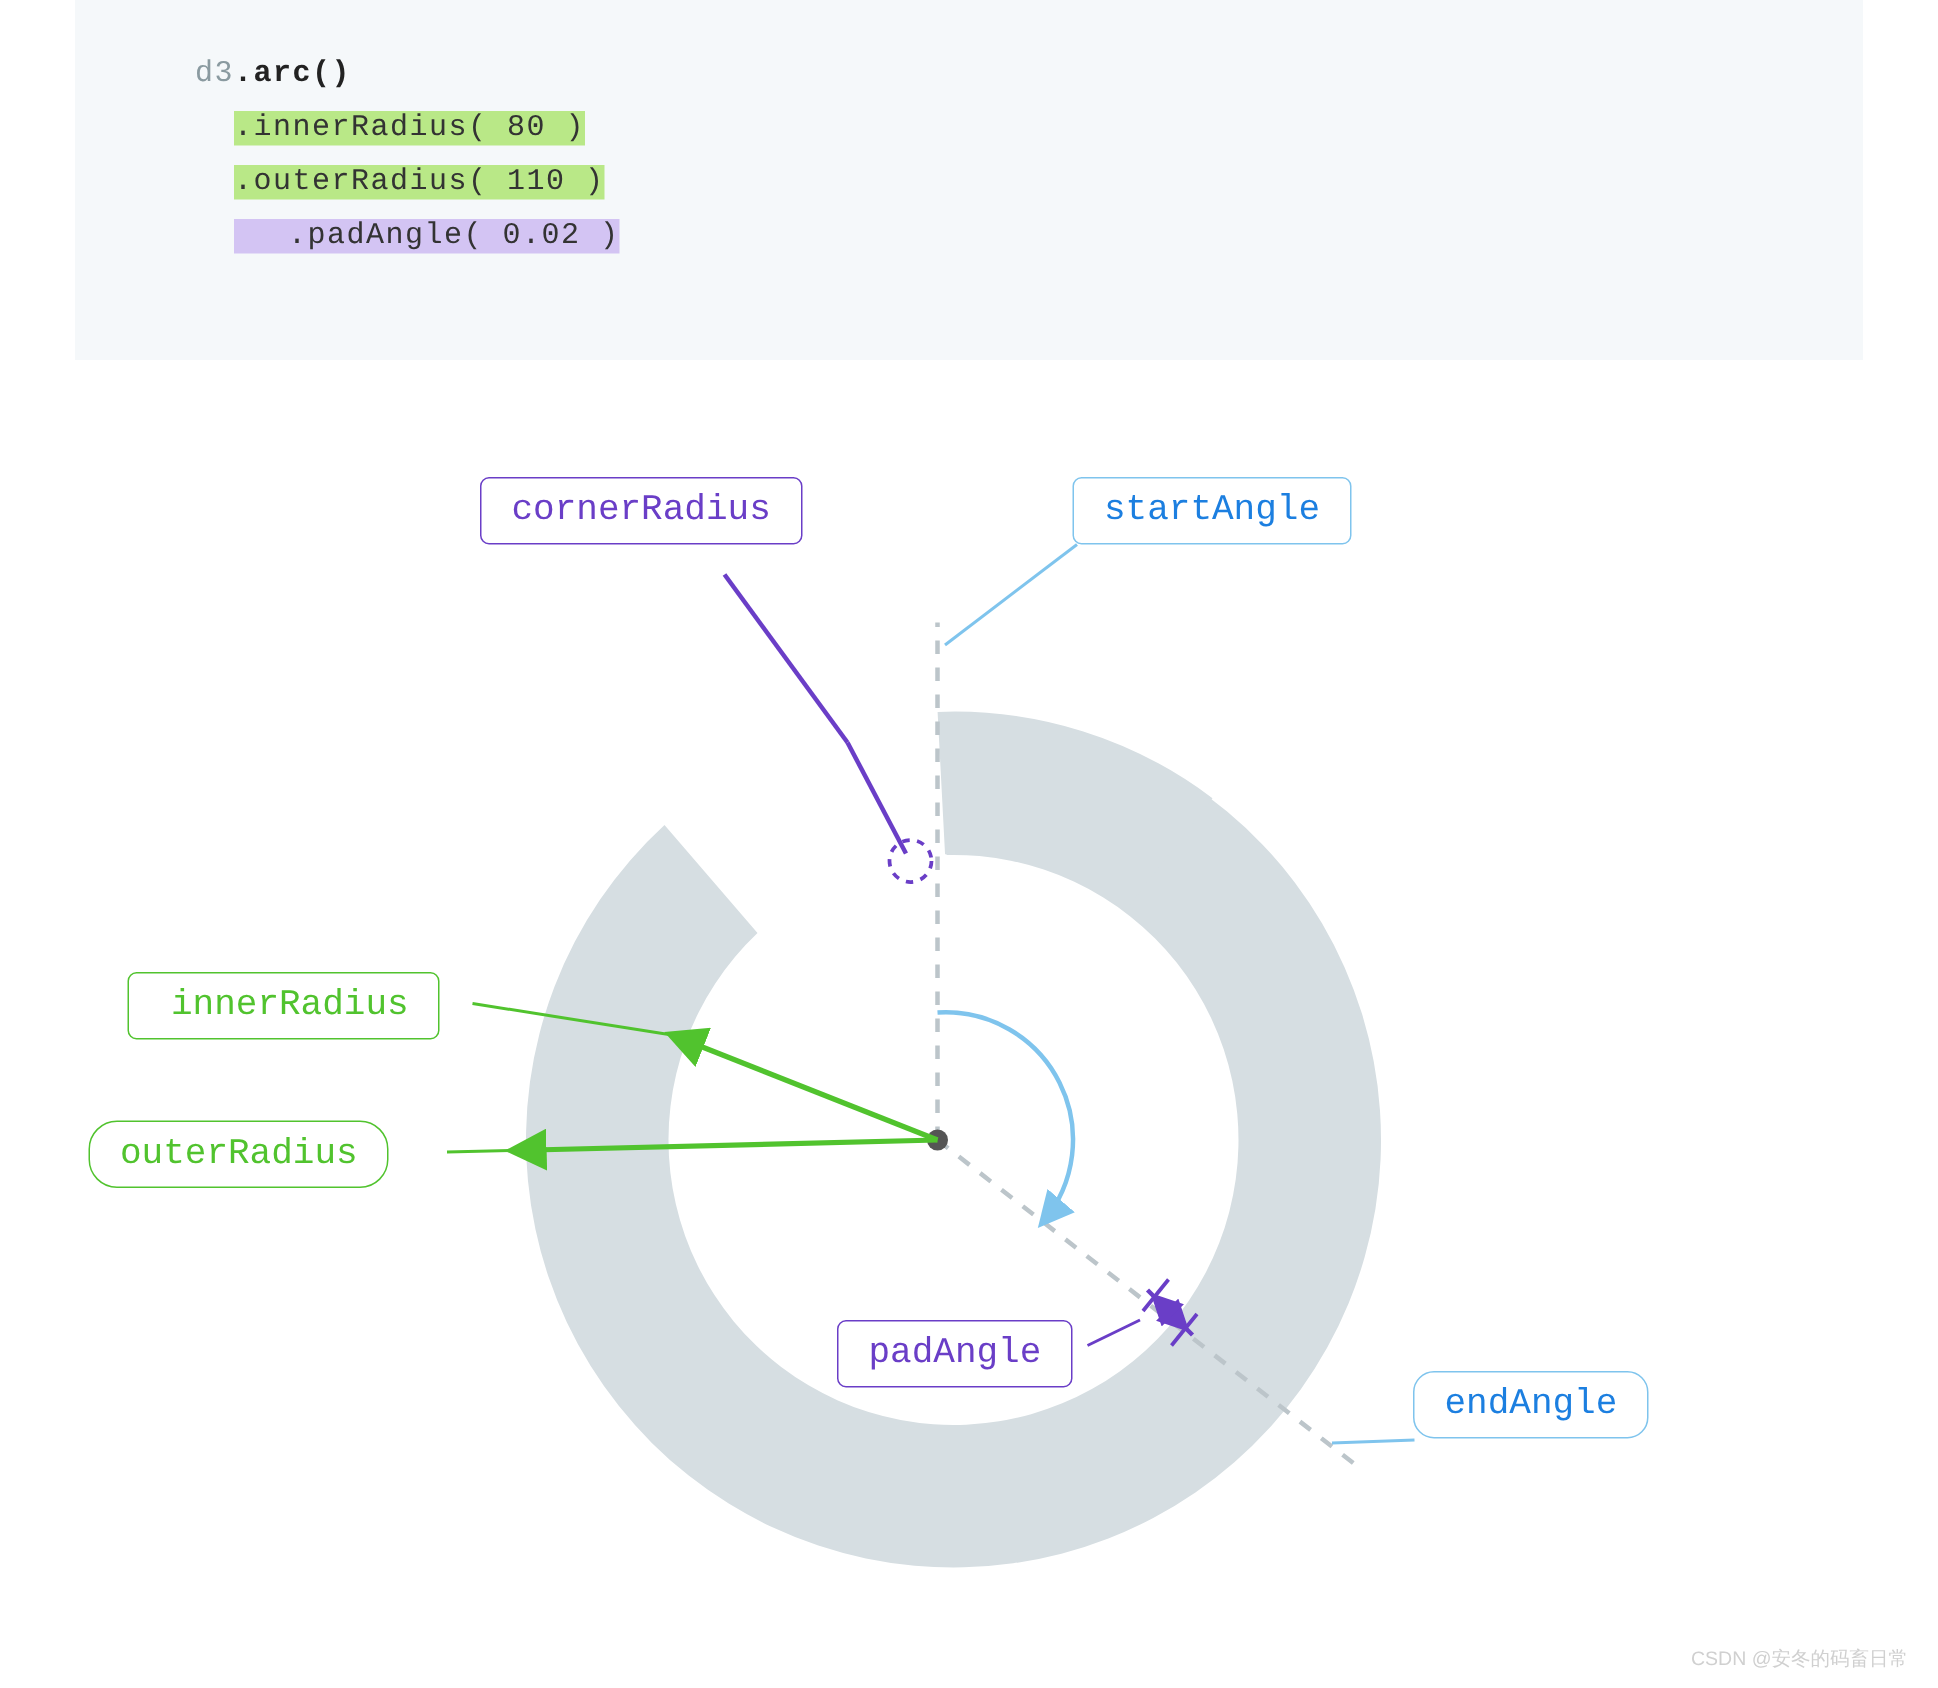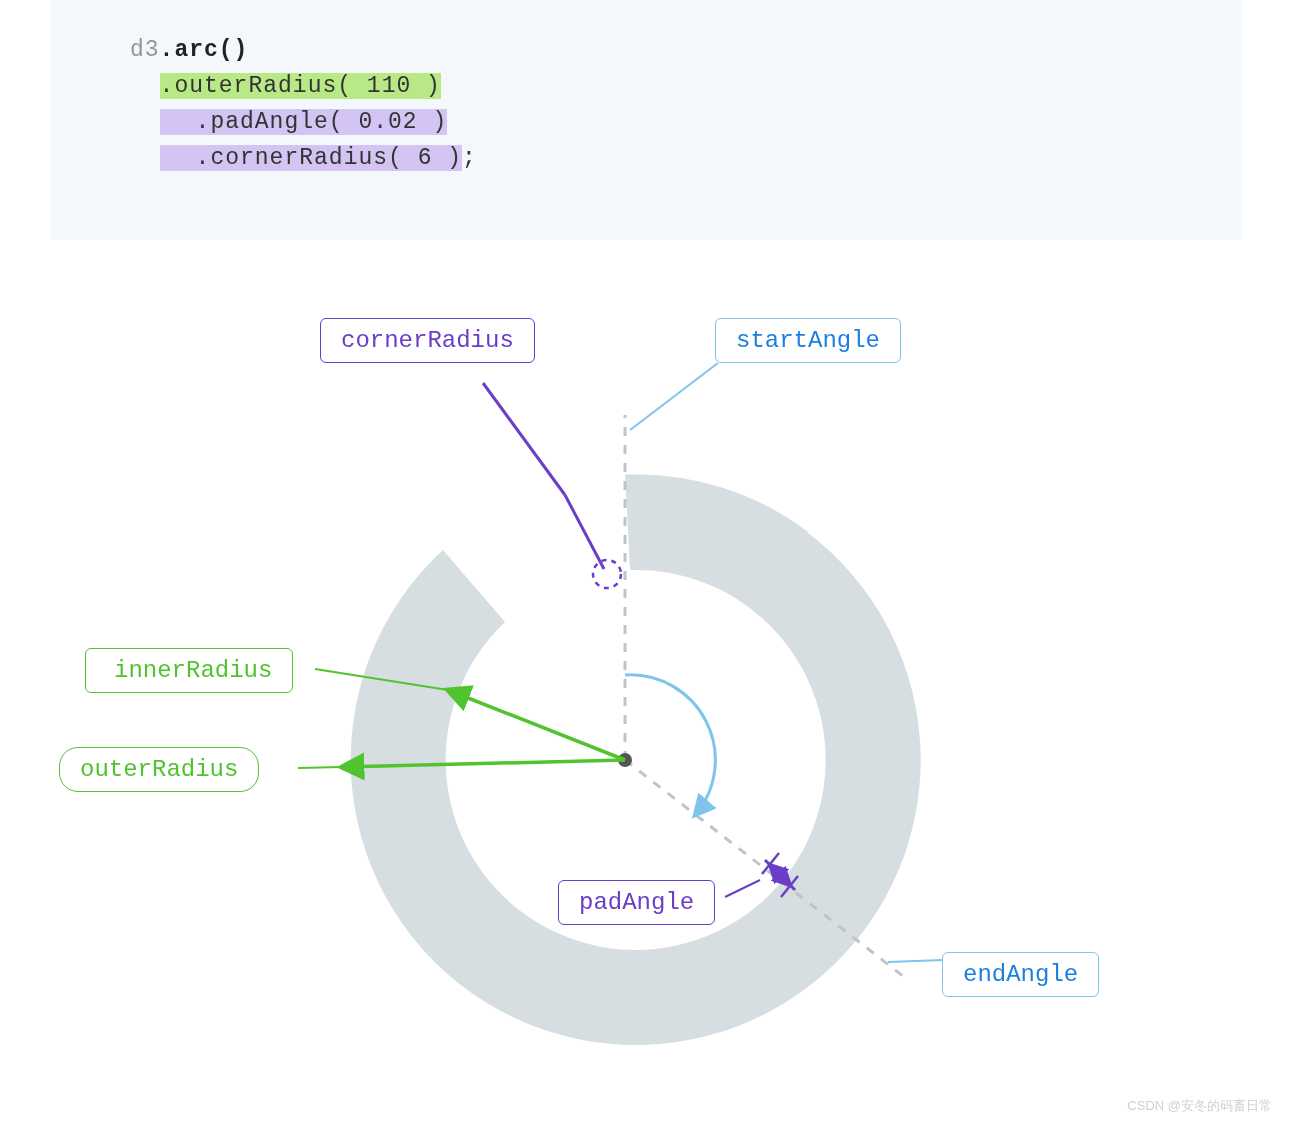--- a/index.html
+++ b/index.html
@@ -11,21 +11,21 @@
     position: relative;
   }
   .code-block {
     position: absolute;
     top: 0;
     left: 50px;
     width: 1192px;
     height: 240px;
     background: #f5f8fa;
     padding: 32px 80px;
-    font-size: 23px;
+    font-size: 20px;
     line-height: 36px;
     color: #333;
     letter-spacing: 1px;
   }
   .code-line { white-space: pre; }
   .tok-muted { color: #8a9aa0; }
   .tok-bold { font-weight: bold; color: #222; }
   .hl-green { background: #b9e887; }
   .hl-purple { background: #d3c4f3; padding-left: 36px; }
   .diagram {
@@ -54,23 +54,23 @@
     font-family: sans-serif;
     font-size: 13px;
     color: #d0d0d0;
   }
 </style>
 </head>
 <body>
 
 <div class="code-block">
   <div class="code-line"><span class="tok-muted">d3</span><span class="tok-bold">.arc()</span></div>
+  <div class="code-line">  <span class="hl-green">.innerRadius( 80 )</span></div>
   <div class="code-line">  <span class="hl-green">.outerRadius( 110 )</span></div>
   <div class="code-line">  <span class="hl-purple">.padAngle( 0.02 )</span></div>
-  <div class="code-line">  <span class="hl-purple">.cornerRadius( 6 )</span><span>;</span></div>
 </div>
 
 <div class="diagram">
 
   <svg width="1292" height="830">
     <defs>
       <marker id="arrowG" viewBox="0 0 10 10" refX="8" refY="5" markerWidth="8" markerHeight="8" orient="auto-start-reverse">
         <path d="M0,0 L10,5 L0,10 z" fill="#51c32e"></path>
       </marker>
       <marker id="arrowB" viewBox="0 0 10 10" refX="8" refY="5" markerWidth="8" markerHeight="8" orient="auto-start-reverse">
@@ -130,16 +130,16 @@
 
     <line x1="760" y1="610" x2="725" y2="627" stroke="#6a3ec7" stroke-width="2"></line>
   </svg>
 
   
   <div class="label-box purple" style="left:320px; top:48px;">cornerRadius</div>
   <div class="label-box blue" style="left:715px; top:48px;">startAngle</div>
   <div class="label-box green" style="left:85px; top:378px;padding-left:28px;">innerRadius</div>
   <div class="label-box green" style="left:59px; top:477px;border-radius:19px;">outerRadius</div>
   <div class="label-box purple" style="left:558px; top:610px;">padAngle</div>
-  <div class="label-box blue" style="left:942px; top:682px;">endAngle</div>
+  <div class="label-box blue" style="left:942px; top:644px;border-radius:14px;">endAngle</div>
 </div>
 
 <div class="watermark">CSDN @安冬的码畜日常</div>
 
 </body></html>

